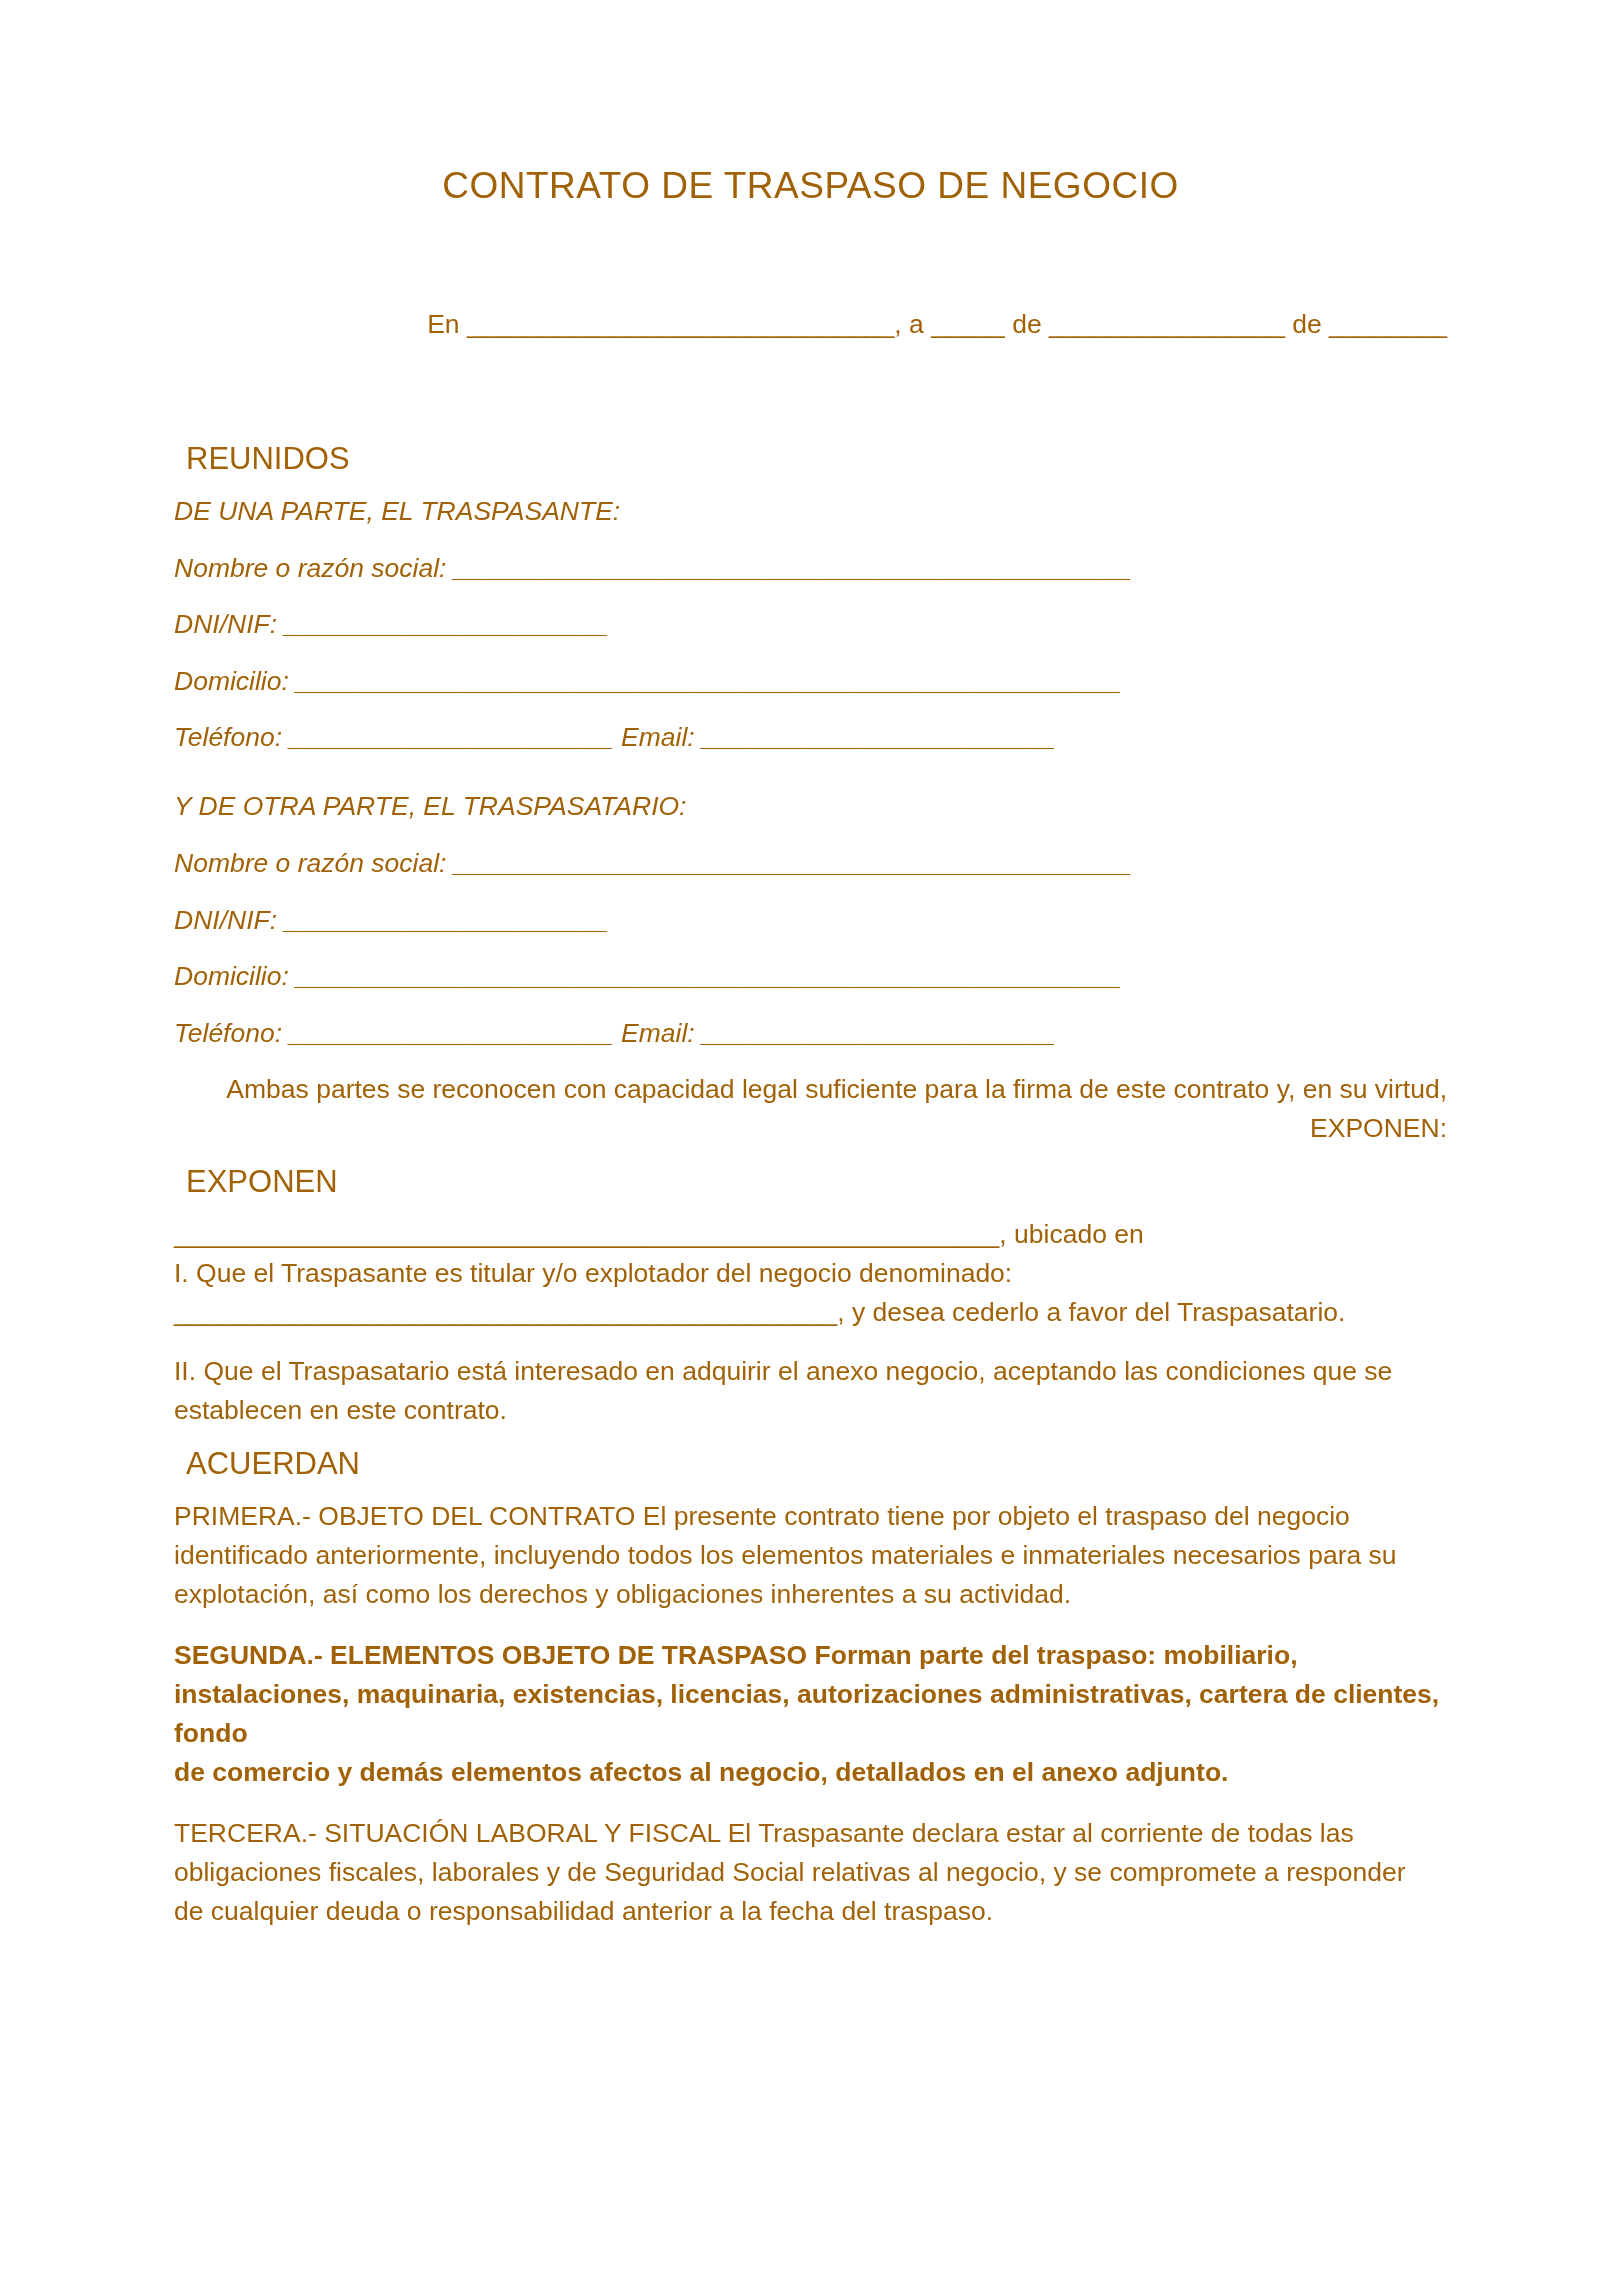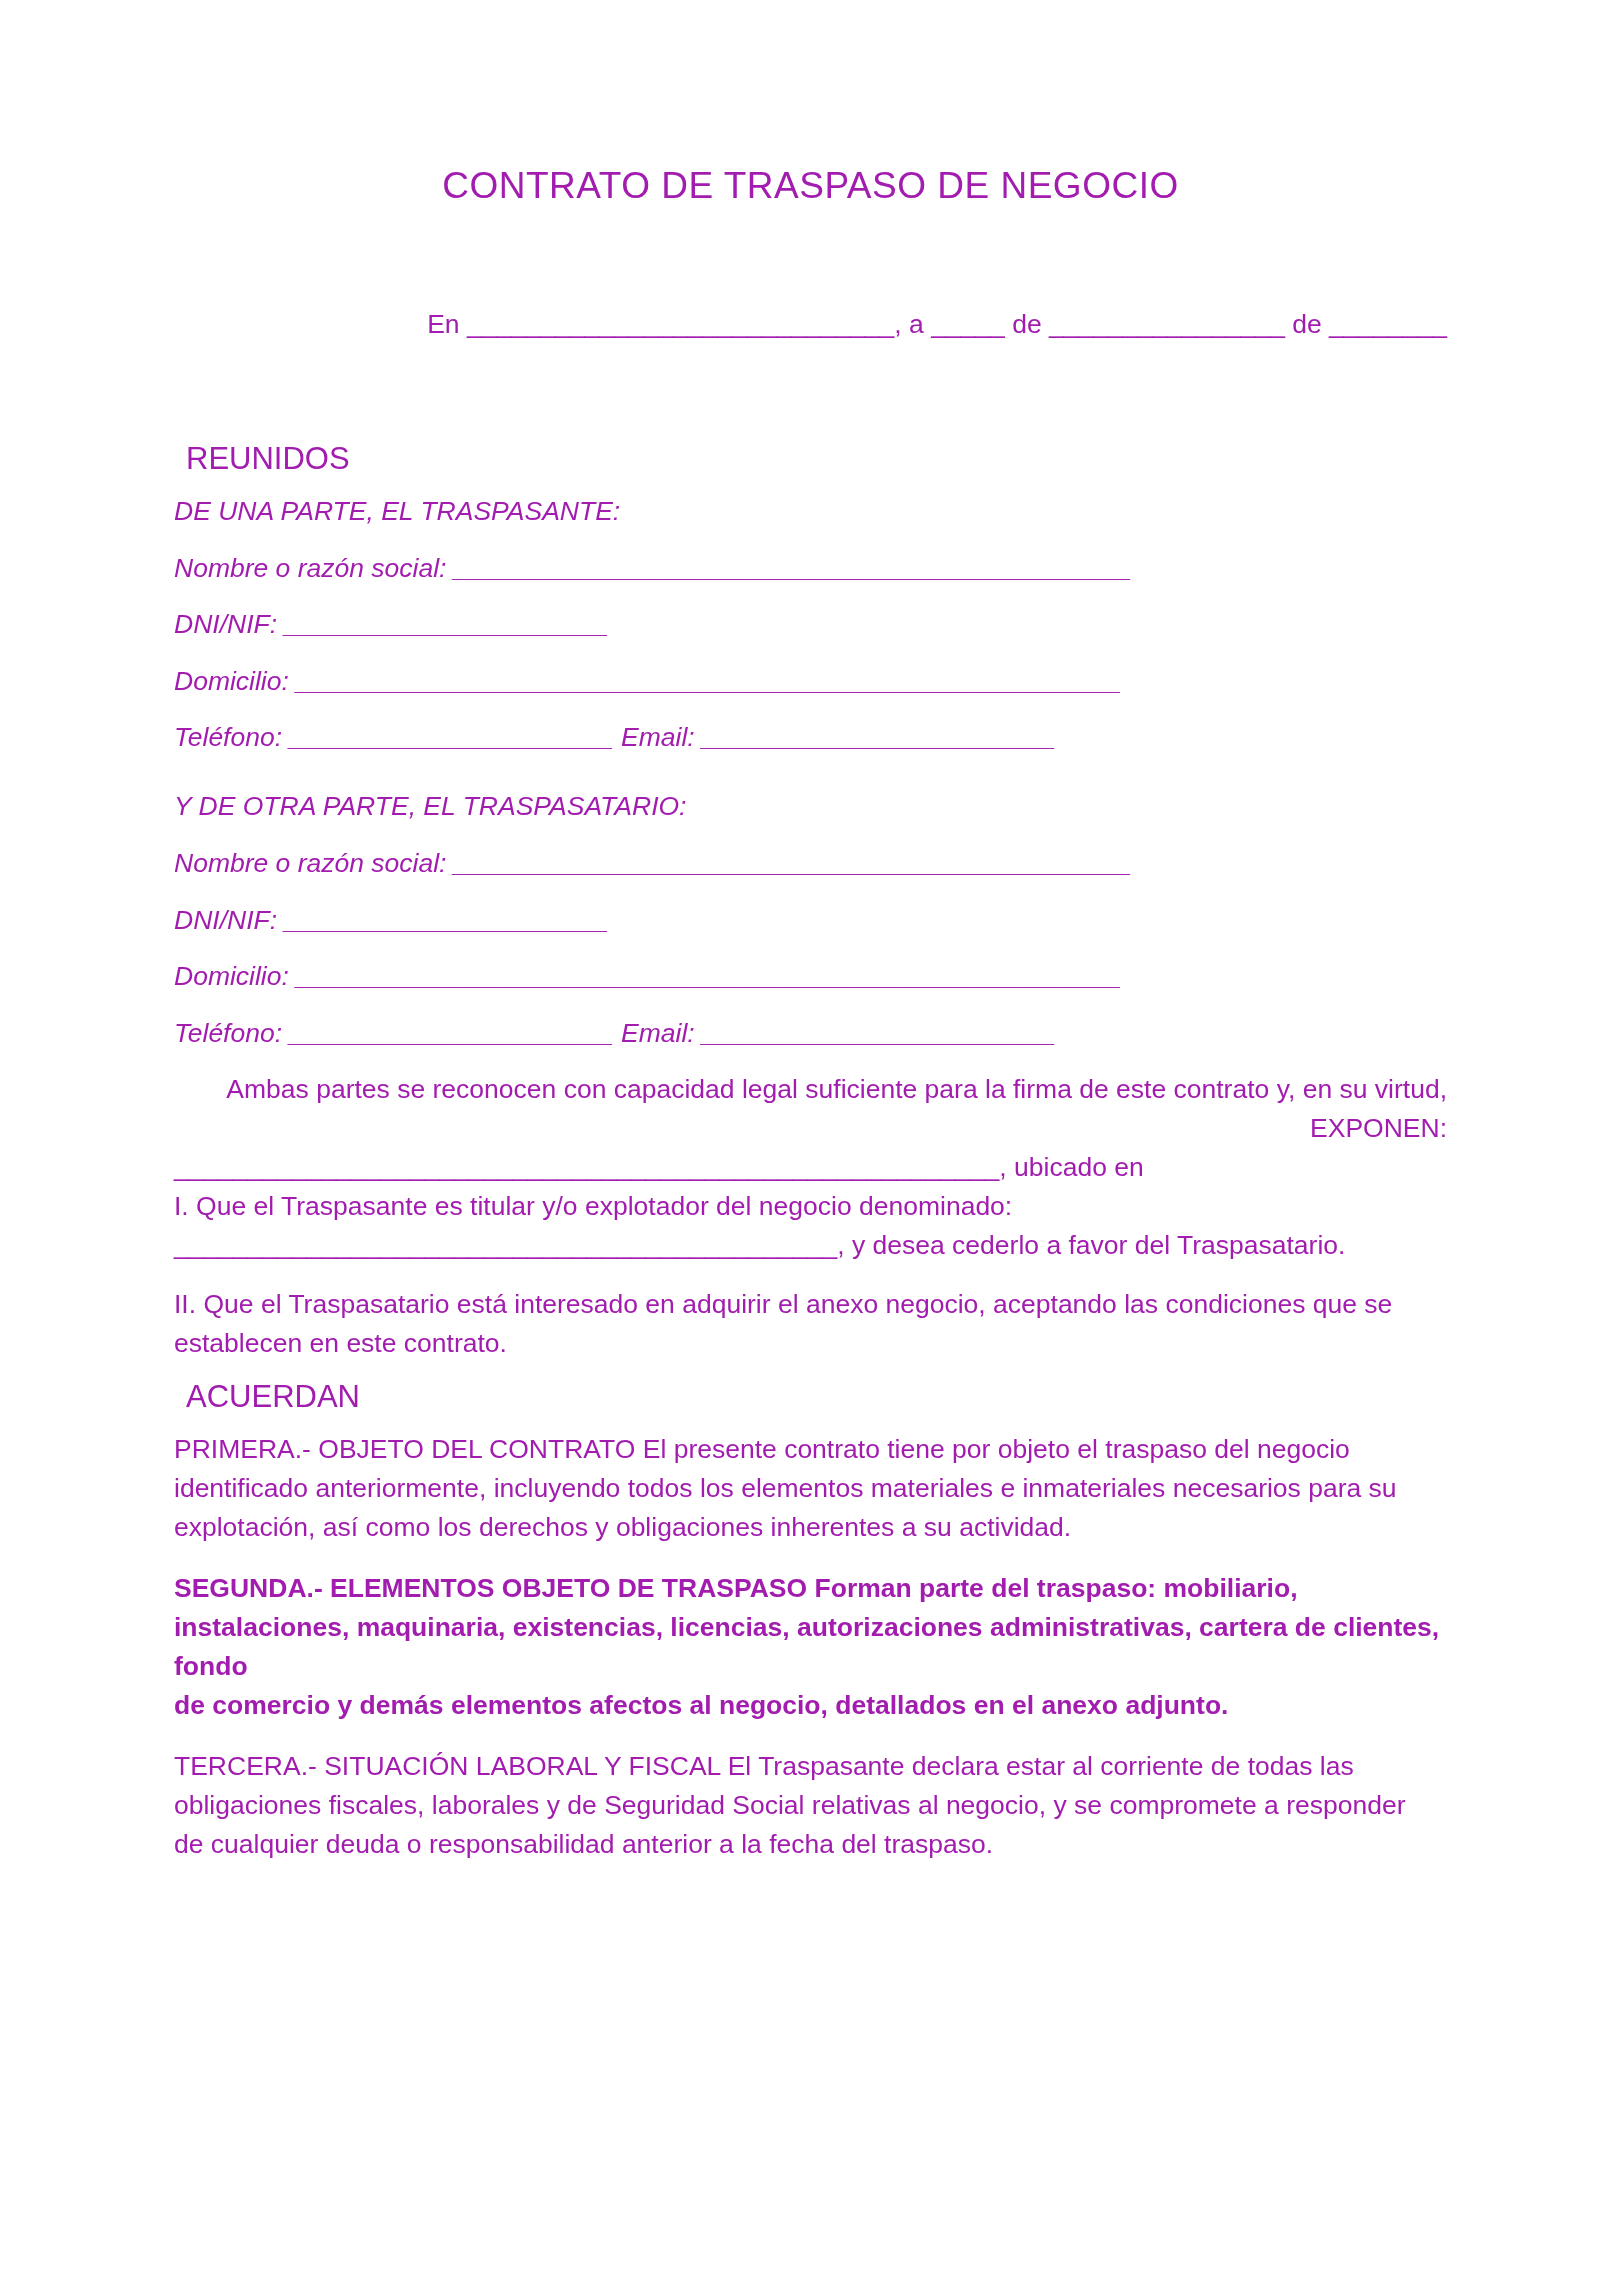--- a/index.html
+++ b/index.html
@@ -2,21 +2,21 @@
 <html><head>
 <meta charset="utf-8">
 <style>
   html, body { margin: 0; padding: 0; background: #ffffff; }
   .page {
     position: relative;
     width: 1621px;
     height: 2293px;
     box-sizing: border-box;
     background: #ffffff;
-    color: #a21caf;
+    color: #a16207;
     font-family: "Liberation Sans", "DejaVu Sans", sans-serif;
     font-size: 26.5px;
     line-height: 39px;
     padding: 163px 174px 0 174px;
     overflow: hidden;
   }
   .doc-title {
     font-size: 37px;
     font-weight: 400;
     line-height: 45px;
@@ -67,20 +67,21 @@
     <div class="line row"><span>Nombre o razón social: </span><span>______________________________________________</span></div>
     <div class="line row"><span>DNI/NIF: </span><span>______________________</span></div>
     <div class="line row"><span>Domicilio: </span><span>________________________________________________________</span></div>
     <div class="line row"><span>Teléfono: </span><span>______________________</span><span> Email: </span><span>________________________</span></div>
 
     <p class="para closing-para">Ambas partes se reconocen con capacidad legal suficiente para la firma de este contrato y, en su virtud,
 EXPONEN:</p>
   </section>
 
   <section>
+    <h2 class="sec exponen-heading">EXPONEN</h2>
 
     <div>
       <div class="line"><span>________________________________________________________</span><span>, ubicado en</span></div>
       <div class="line">I. Que el Traspasante es titular y/o explotador del negocio denominado:</div>
       <div class="line"><span>_____________________________________________</span><span>, y desea cederlo a favor del Traspasatario.</span></div>
     </div>
 
     <p class="para item2-para">II. Que el Traspasatario está interesado en adquirir el anexo negocio, aceptando las condiciones que se
 establecen en este contrato.</p>
   </section>

